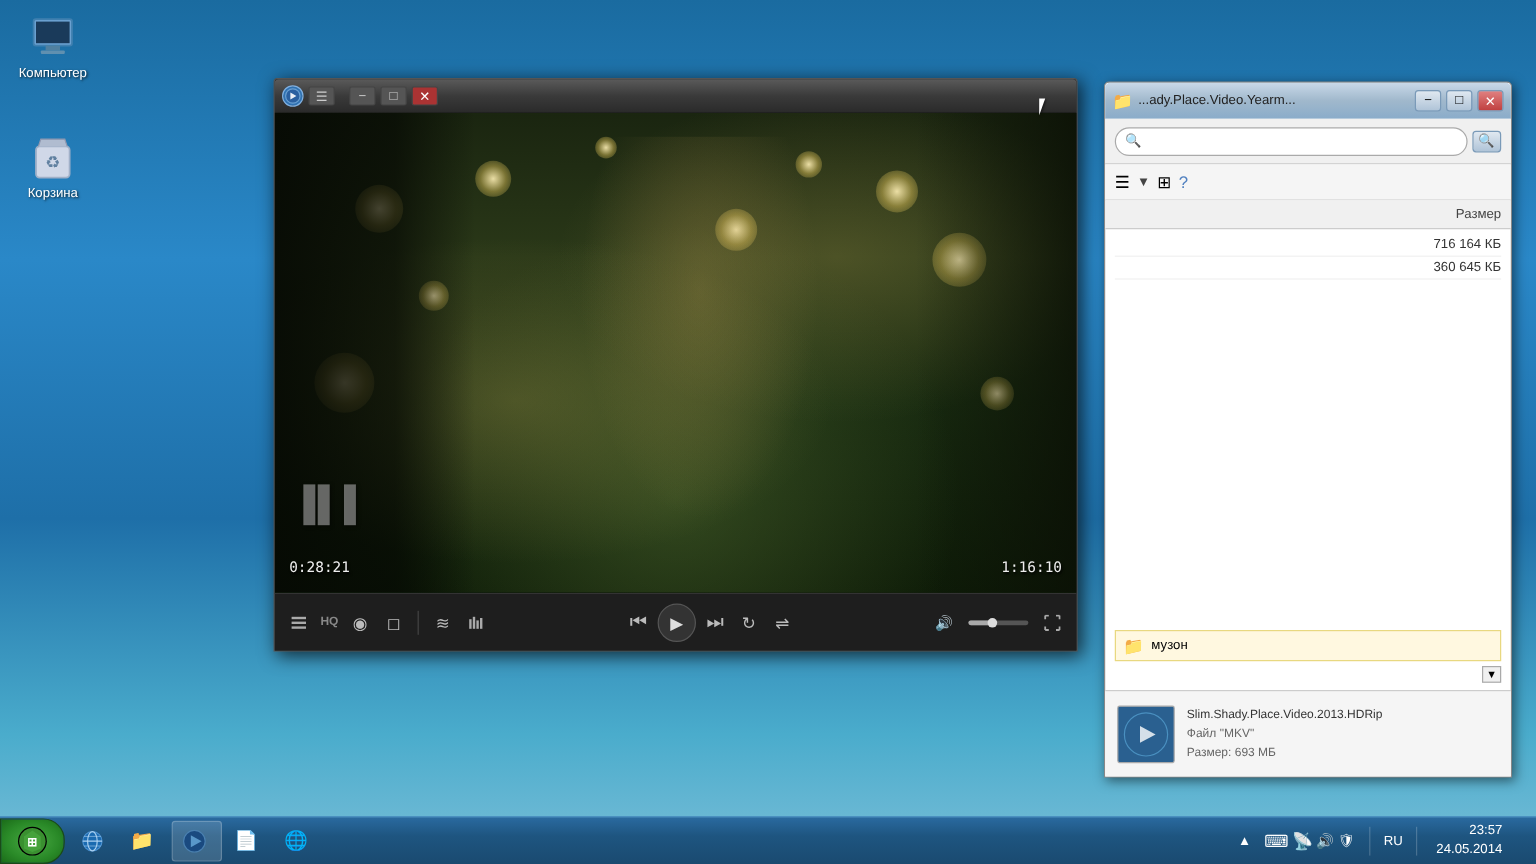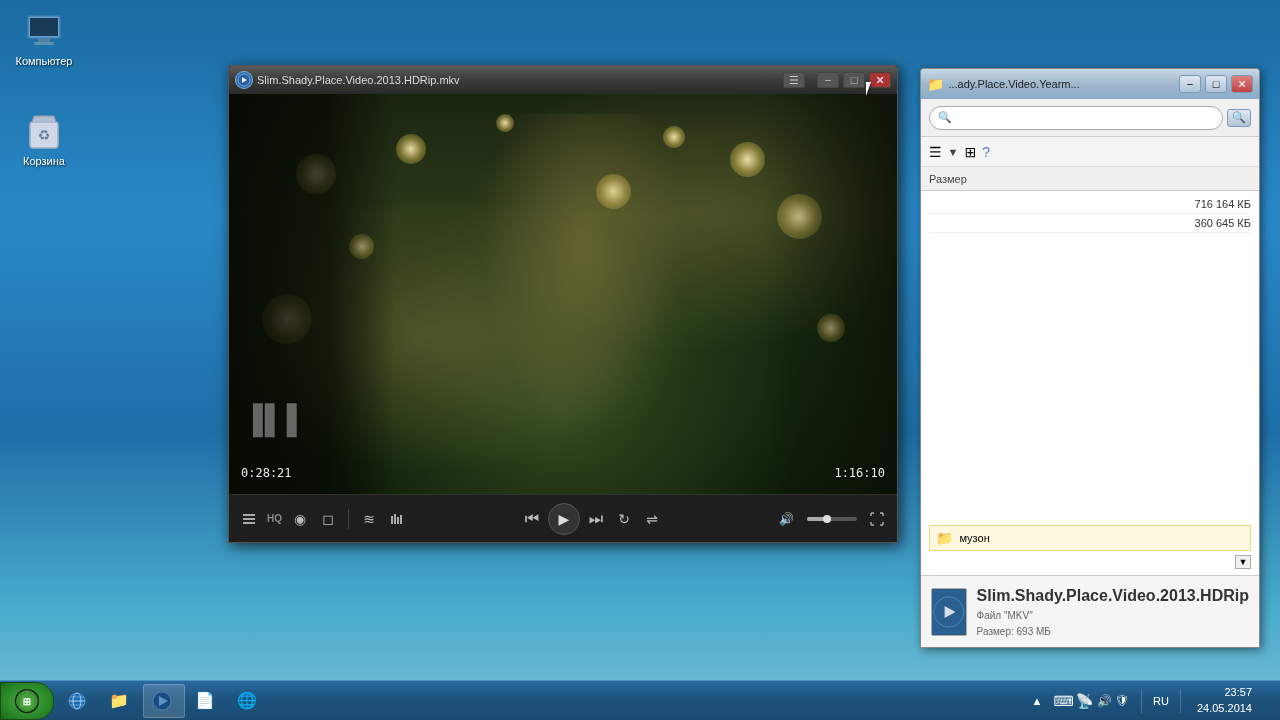--- a/index.html
+++ b/index.html
@@ -215,20 +215,21 @@
     }
     .explorer-header {
       height: 24px;
       background: #f0f0f0;
       border-bottom: 1px solid #ccc;
       display: flex;
       align-items: center;
       padding: 0 8px;
       font-size: 11px;
       color: #444;
+      justify-content: flex-end;
     }
     .explorer-files {
       flex: 1;
       padding: 4px 8px;
       overflow-y: auto;
     }
     .file-row {
       display: flex;
       align-items: flex-end;
       justify-content: flex-end;
@@ -275,22 +276,22 @@
       border-radius: 2px;
       overflow: hidden;
     }
     .file-details {
       flex: 1;
       font-size: 10px;
       color: #333;
       line-height: 1.6;
     }
     .file-details .fname {
-      font-weight: bold;
-      font-size: 16px;
+      font-weight: normal;
+      font-size: 10px;
     }
     .file-details .fmeta {
       color: #666;
     }
 
     
     .player-window {
       position: absolute;
       top: 65px;
       left: 228px;
@@ -603,21 +604,20 @@
 
   <div class="player-window">
 
     <div class="player-titlebar">
       <div class="player-logo">
         <svg width="14" height="14" viewBox="0 0 14 14">
           <circle cx="7" cy="7" r="6" fill="#2a60a0" stroke="#6a9fd0" stroke-width="1"></circle>
           <polygon points="5,4 10,7 5,10" fill="white" opacity="0.9"></polygon>
         </svg>
       </div>
-      <span class="player-title-text">Slim.Shady.Place.Video.2013.HDRip.mkv</span>
       <div class="player-win-btn" style="margin-right:8px;">☰</div>
       <div class="player-win-btn">−</div>
       <div class="player-win-btn">□</div>
       <div class="player-win-btn p-close">✕</div>
     </div>
 
     <div class="video-area">
       <div class="video-frame">
         <div class="video-scene"></div>
 

